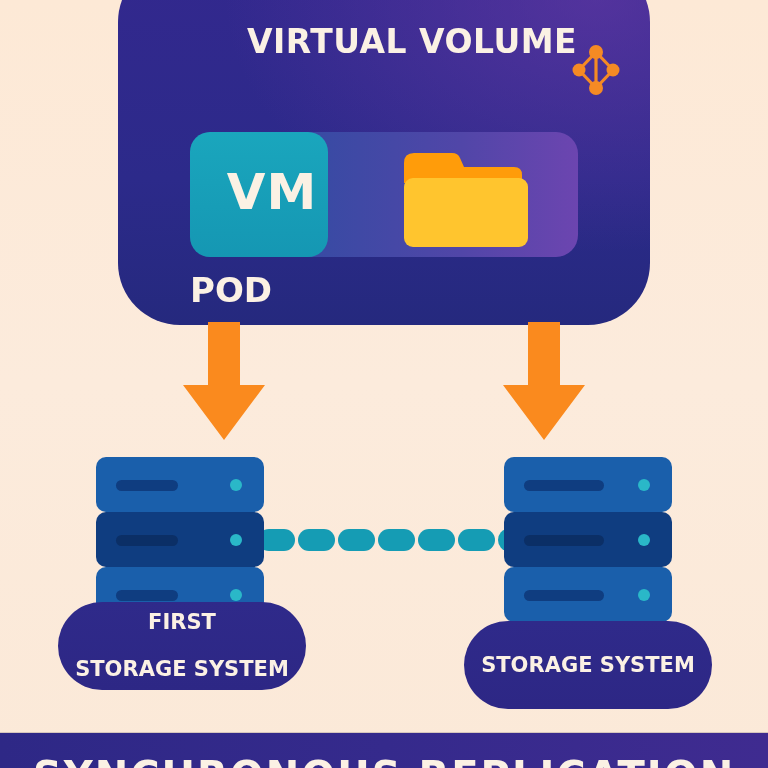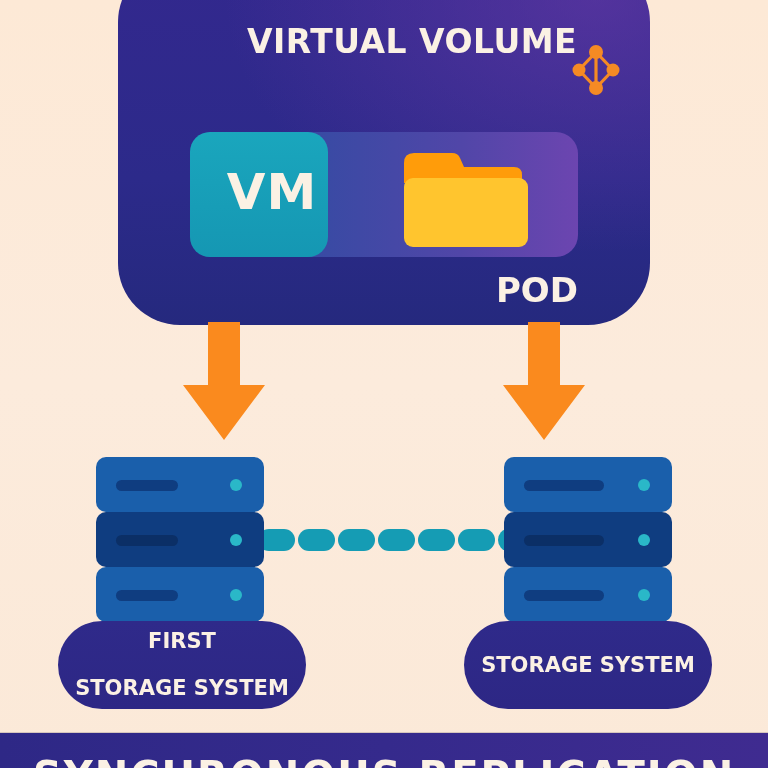--- a/index.html
+++ b/index.html
@@ -47,21 +47,21 @@
     #vm-label {
       color: #fbf1e4;
       font-weight: bold;
       font-size: 50px;
       letter-spacing: 1px;
       margin-top: -6px;
     }
     #folder-icon { left: 404px; top: 153px; width: 124px; height: 94px; }
     #pod-label {
       left: 190px; top: 268px; width: 388px;
-      text-align: right;
+      text-align: left;
       color: #fbf1e4;
       font-size: 34px;
       font-weight: bold;
       line-height: 44px;
     }
 
     
     .arrow { width: 90px; height: 125px; }
     #arrow-left { left: 179px; top: 322px; }
     #arrow-right { left: 499px; top: 322px; }
@@ -78,21 +78,21 @@
       width: 248px; height: 88px;
       border-radius: 44px;
       background: linear-gradient(180deg, #2f2a8a 0%, #2d2785 100%);
       color: #fbf1e4;
       text-align: center;
       display: flex; flex-direction: column; justify-content: center;
       font-weight: bold;
       font-size: 21px;
       line-height: 27px;
     }
-    #pill-first { left: 58px; top: 621px; gap: 20px; }
+    #pill-first { left: 58px; top: 602px; gap: 20px; }
     #pill-second { left: 464px; top: 621px; width: 248px; }
 
     
     #banner {
       left: 0; top: 732px; width: 768px; height: 60px;
       background: linear-gradient(90deg, #2e2886 0%, #352a8c 50%, #3f2b90 100%);
       border-top: 1px solid #d6c6bd;
     }
     #banner-text {
       left: 0; top: 752px; width: 768px;

